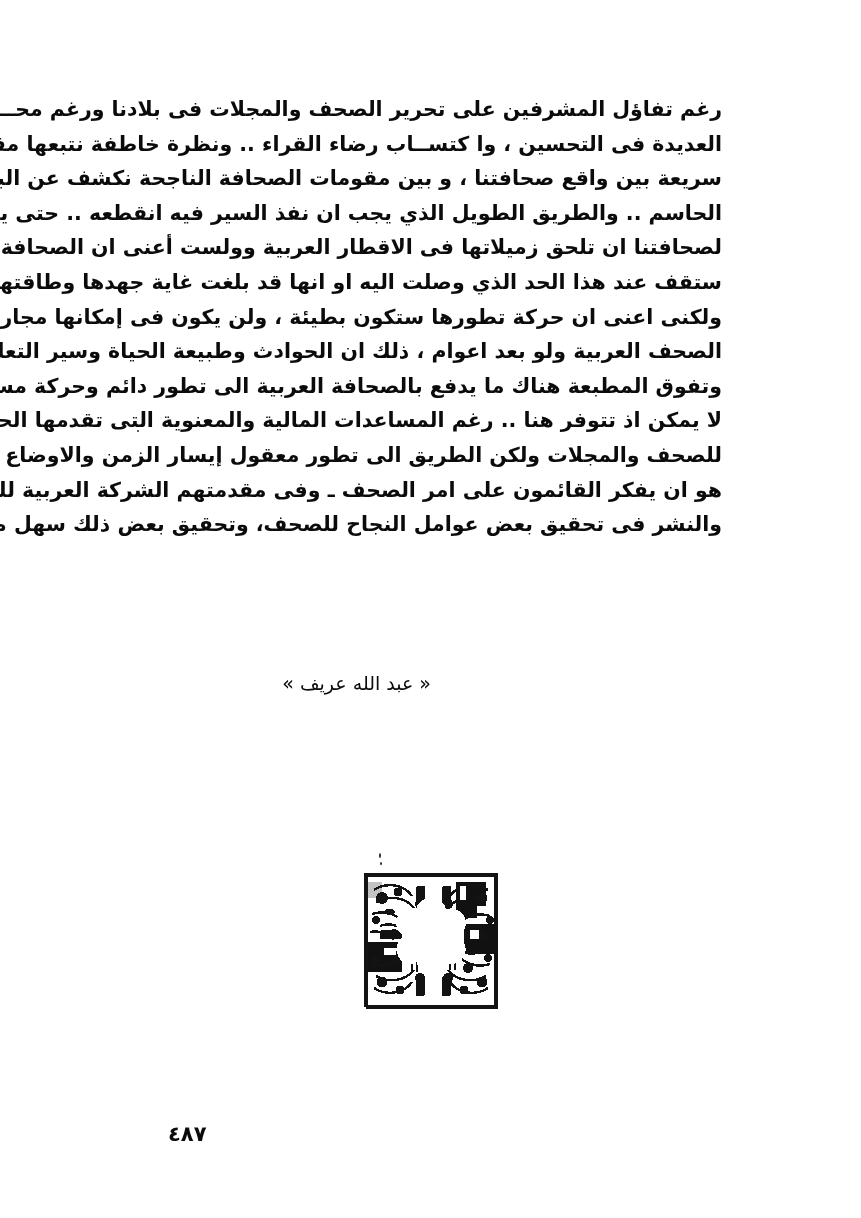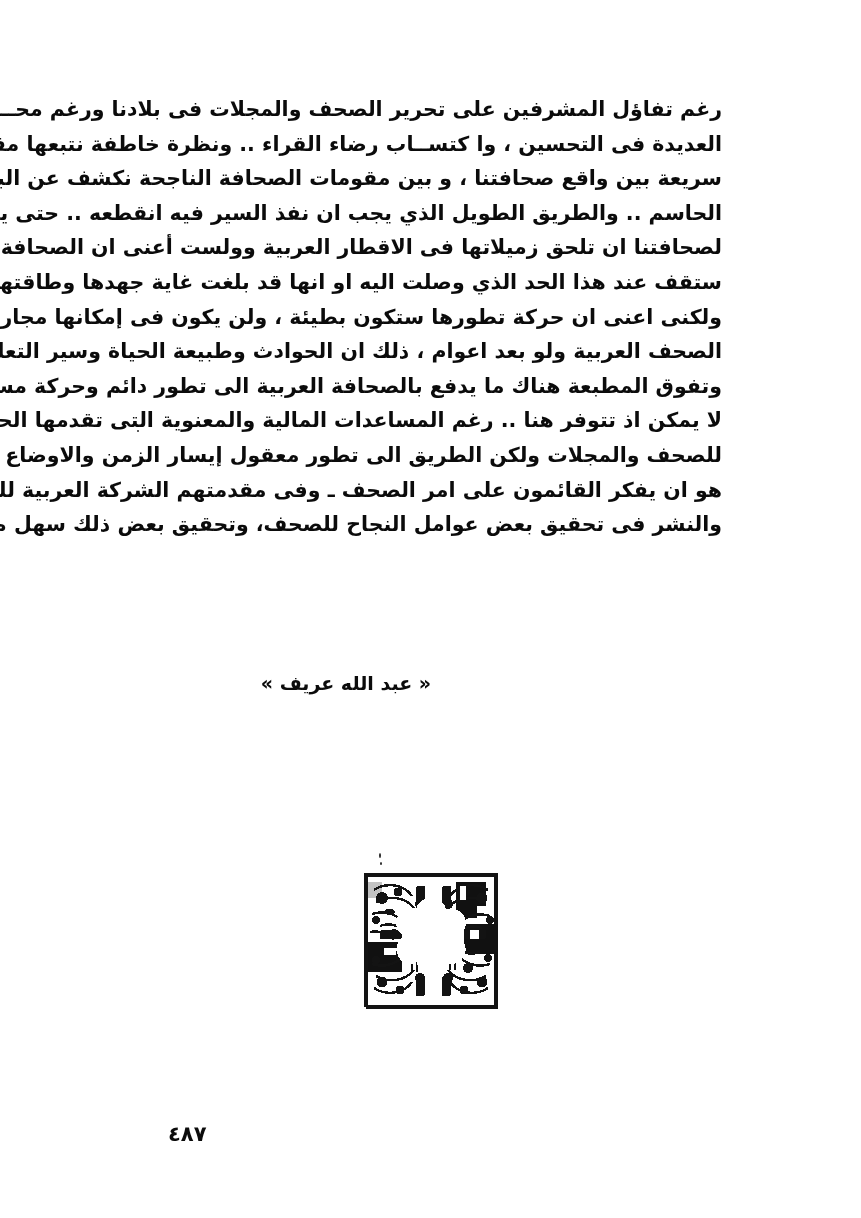--- a/index.html
+++ b/index.html
@@ -47,21 +47,21 @@
     padding-left: 18px;
   }
 
   
   .signature {
     position: absolute;
     right: 430px;
     top: 672px;
     direction: rtl;
     font-size: 19px;
-    font-weight: 700;
+    font-weight: 400;
     color: #0b0b0b;
     white-space: nowrap;
   }
 
   
   .ornament {
     position: absolute;
     left: 360px;
     top: 868px;
     width: 142px;

